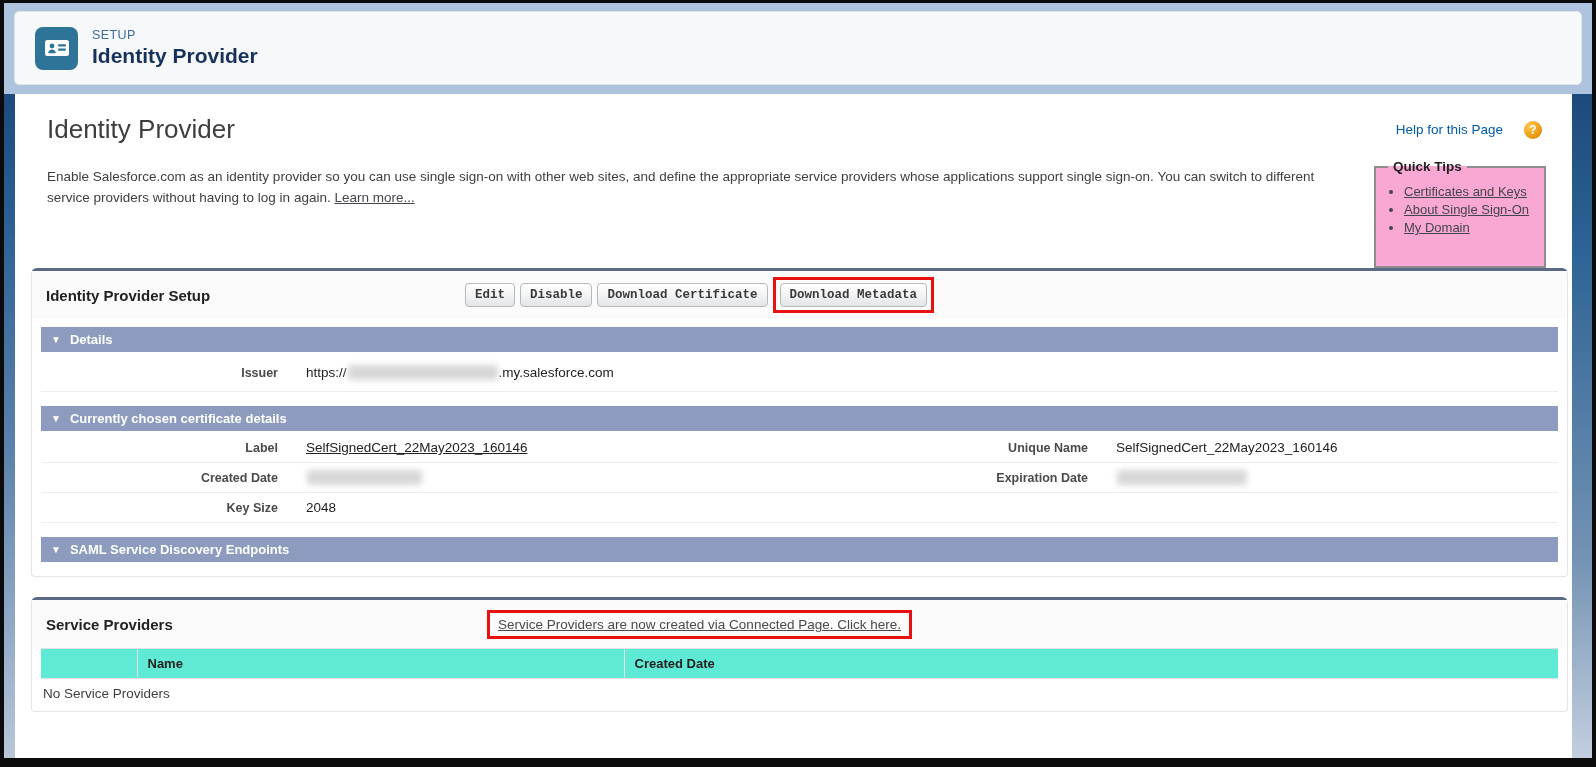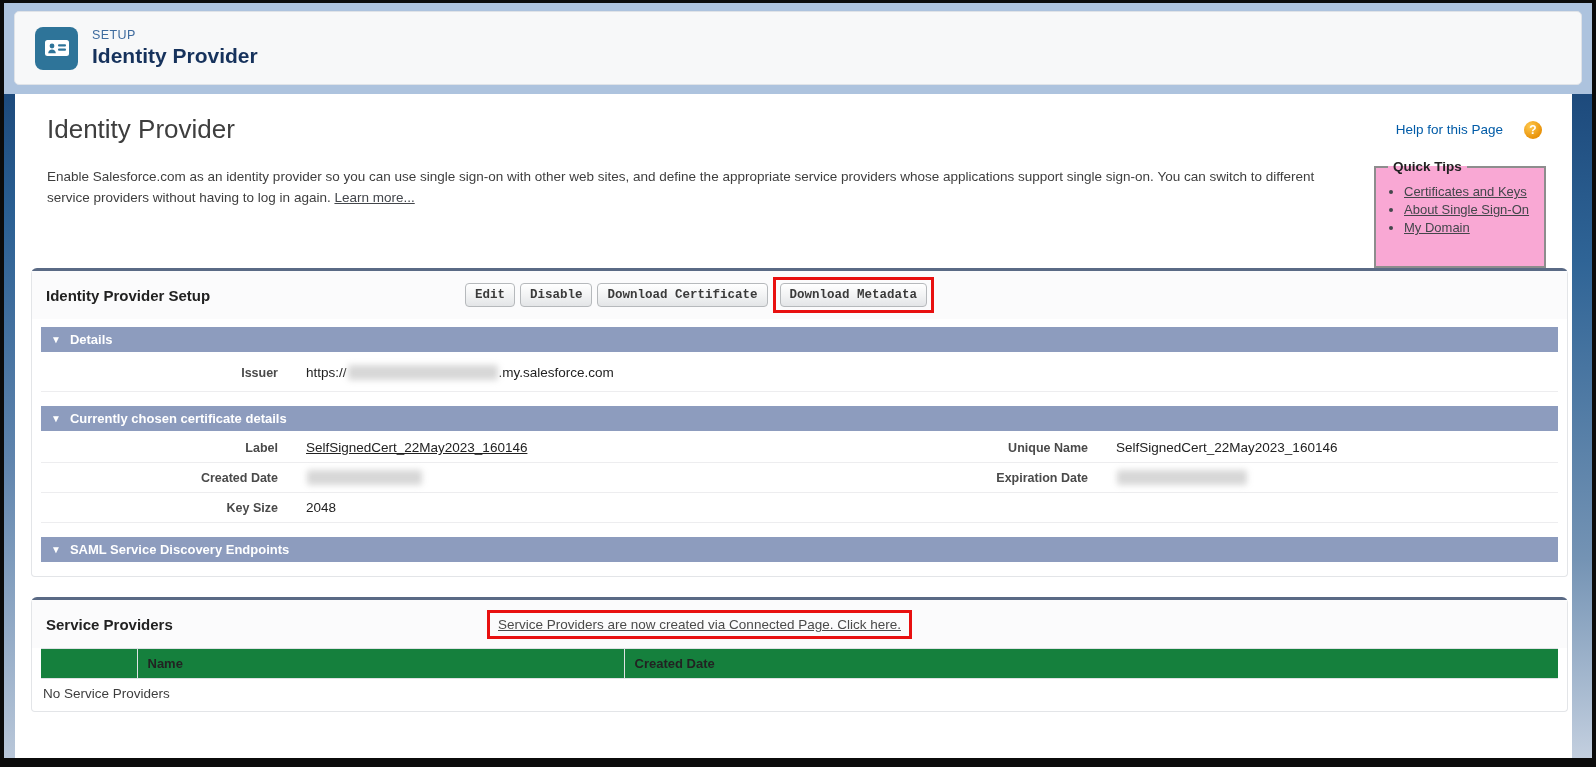--- a/index.html
+++ b/index.html
@@ -169,21 +169,21 @@
     margin: 0 1px;
   }
   .w150 { width: 150px; } .w115 { width: 115px; } .w130 { width: 130px; }
 
   .banner-link { font-size: 13.5px; color: #4a4a4a; text-decoration: underline; cursor: pointer; }
   .link-box { padding: 4px 8px; }
 
   
   .sp-table { width: 100%; border-collapse: collapse; }
   .sp-table th {
-    background: #15803d;
+    background: #5eead4;
     border: 1px solid #dfe2e5;
     border-left: none; border-right: 1px solid #dfe2e5;
     font-size: 13px; font-weight: 700; color: #222;
     text-align: left;
     padding: 7px 10px;
     height: 30px;
   }
   .sp-table th:last-child { border-right: none; }
   .th-empty { width: 96px; }
   .th-name { width: 487px; }

